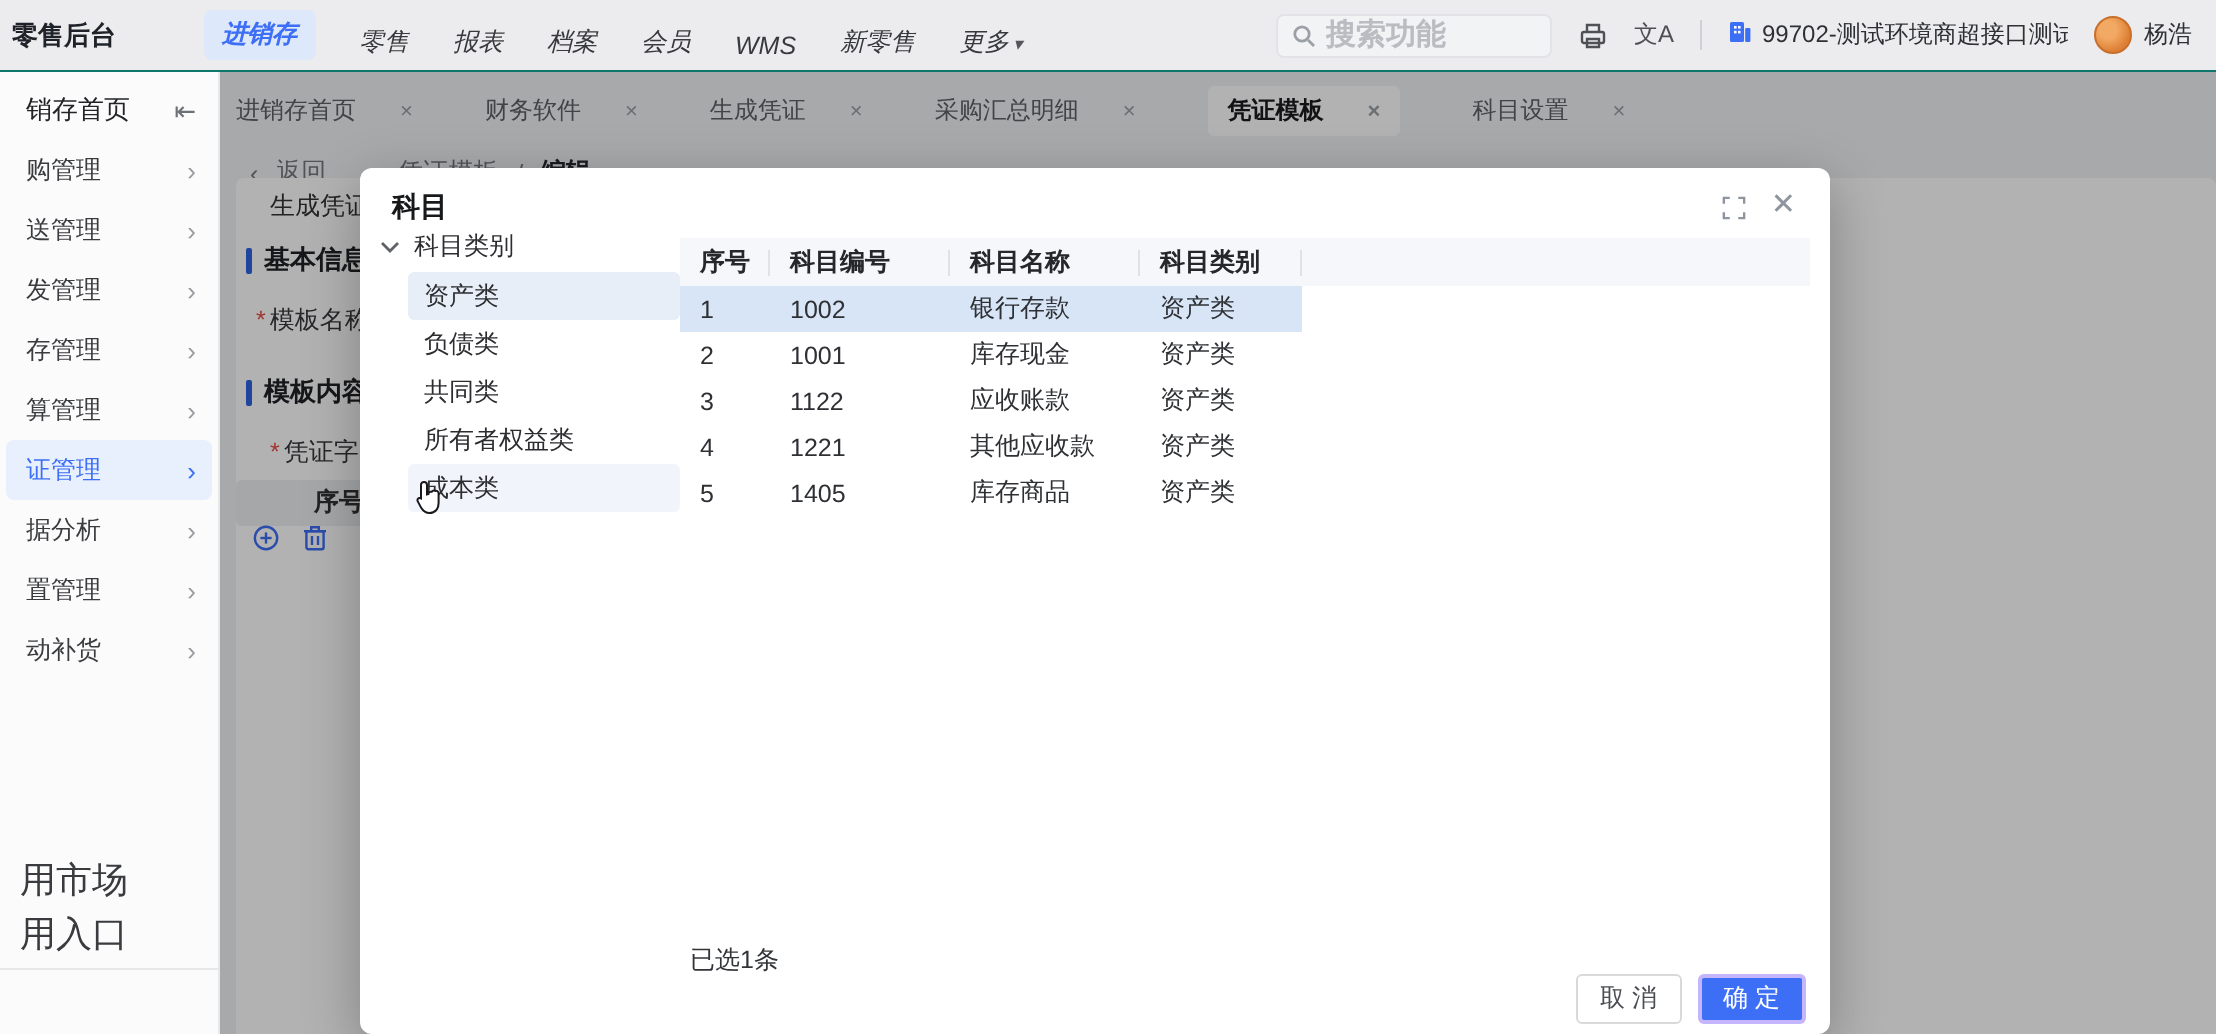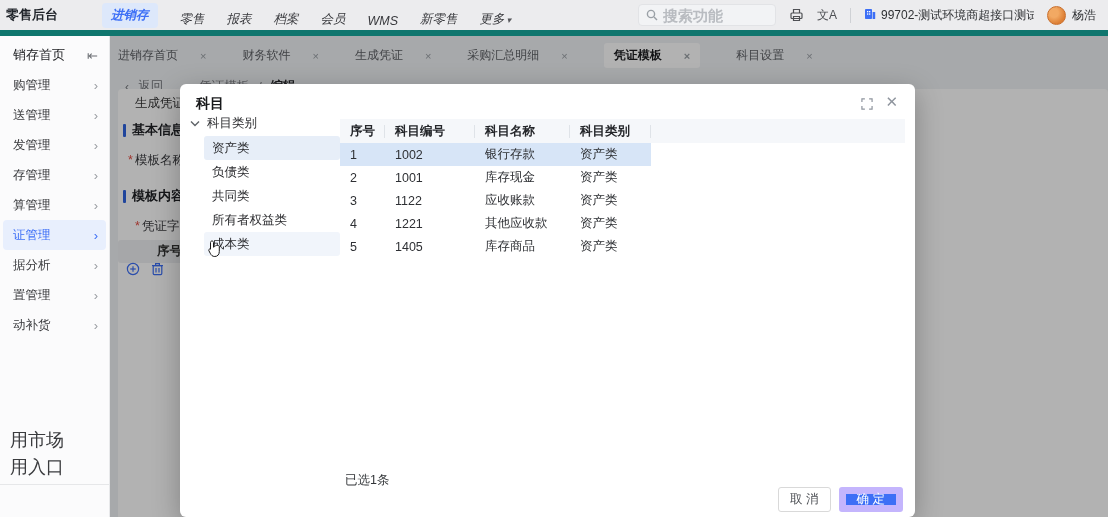--- a/index.html
+++ b/index.html
@@ -2,21 +2,21 @@
 <html><head>
 <meta charset="utf-8">
 <style>
   * { box-sizing: border-box; margin: 0; padding: 0; }
   html,body { background:#888; }
   body { font-family: "Liberation Sans", sans-serif; }
   .page { position:relative; width:1108px; height:517px; overflow:hidden; background:#f0f2f5; }
 
   
   .topbar { position:absolute; top:0; left:0; right:0; height:36px; background:#ececee;
-            border-bottom:6px solid #0f766e; display:flex; align-items:center; z-index:3; }
+            border-bottom:1px solid #0f766e; display:flex; align-items:center; z-index:3; }
   .logo { width:102px; padding-left:6px; font-size:13px; font-weight:bold; color:#1f2329;
           overflow:hidden; white-space:nowrap; }
   .topnav { display:flex; align-items:flex-end;font-style:italic; }
   .nav-item { font-size:12.5px; color:#38393d; margin-right:22px; cursor:pointer; white-space:nowrap; }
   .nav-item.active { color:#3D6FF6; background:#dde8fb; padding:4px 9px; border-radius:4px; font-weight:bold; }
   .nav-item .caret { font-size:9px; color:#55565a; margin-left:2px; }
   .top-right { margin-left:auto; display:flex; align-items:center; gap:13px; padding-right:12px; }
   .search-box { width:138px; height:22px; background:#f2f3f5; border:1px solid #e2e3e6;
                 border-radius:4px; display:flex; align-items:center; padding:0 7px; gap:5px; }
   .search-box input { border:none; outline:none; background:transparent; width:100%;
@@ -94,21 +94,21 @@
   .tr.selected { background:#d7e5f7; }
   .td { padding-left:10px; color:#2e3034; }
   .c0 { width:45px; } .c1 { width:90px; } .c2 { width:95px; } .c3 { width:81px; }
 
   .sel-info { position:absolute; left:165px; top:388px; display:flex; gap:15px; font-size:12.5px; color:#323538; }
   .clear-link { color:#4d7c0f; cursor:pointer;margin-top:47px; }
   .modal-footer { position:absolute; right:12px; bottom:5px; display:flex; gap:8px; }
   .btn { height:25px; padding:0 11px; font-size:12.5px; border-radius:3px; display:flex; align-items:center;
          cursor:pointer; white-space:nowrap; }
   .btn-cancel { background:#fff; border:1px solid #d9d9d9; color:#4a4d52; }
-  .btn-primary { background:#3D6FF6; border:7px solid #c4b5fd; color:#fff; }
+  .btn-primary { background:#3D6FF6; border:2px solid #c4b5fd; color:#fff; }
 
   .cursor-hand { position:absolute; left:28px; top:156px; z-index:12; pointer-events:none; }
 </style>
 </head>
 <body>
 
 <div class="page">
 
   <div class="topbar">
     <div class="logo">零售后台</div>

